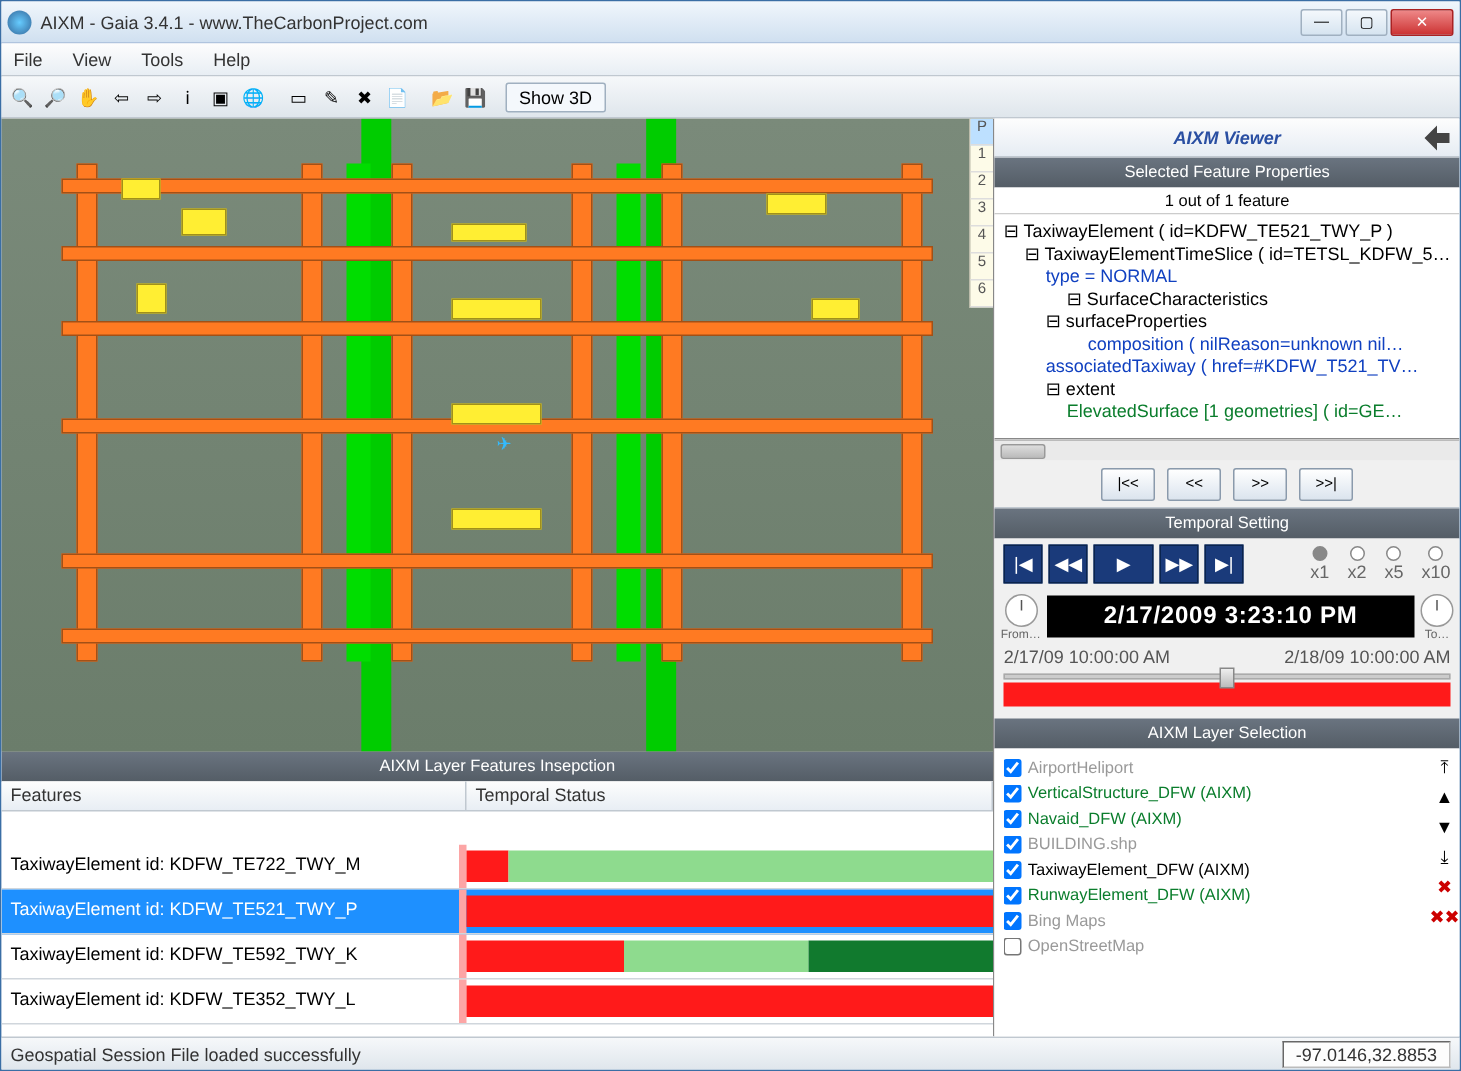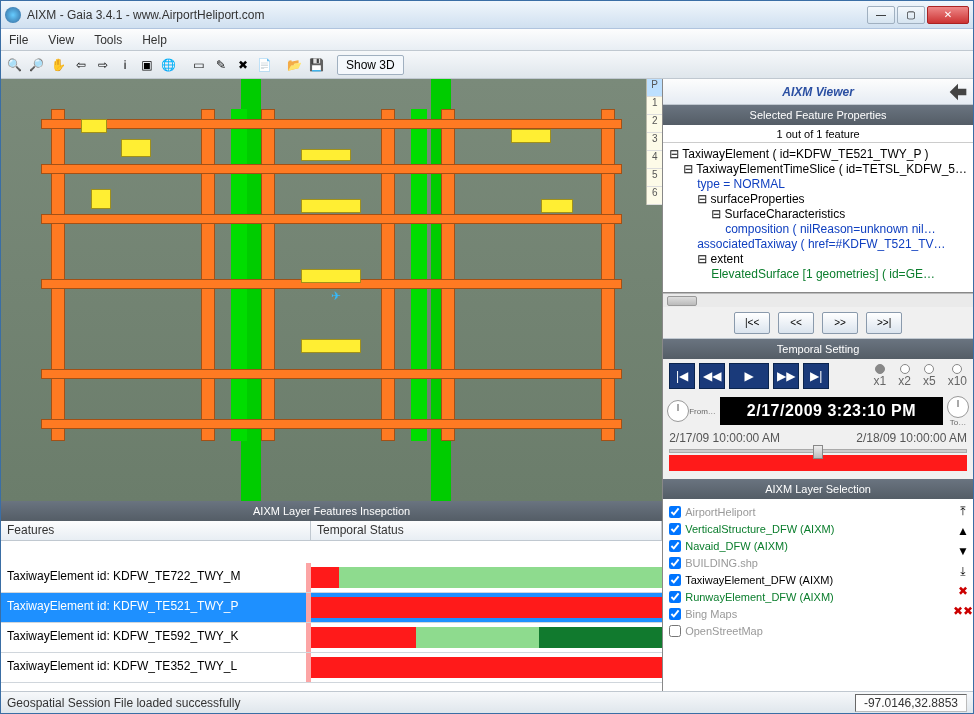--- a/index.html
+++ b/index.html
@@ -98,21 +98,21 @@
 .statusbar { height: 22px; background: linear-gradient(#f6f8fa,#dfe6ec); border-top: 1px solid #c0c8d0; display: flex; align-items: center; padding: 0 6px; font-size: 11px; color: #333; }
 .statusbar .coords { margin-left: auto; border: 1px inset #bbb; padding: 1px 8px; background: #fdfdfd; }
 .feature-count{ height:18px; background:#fff; text-align:center; font-size:11px; border-bottom:1px solid #ccc; line-height:18px;}
 </style>
 </head>
 <body>
 
 <div class="window-frame">
   <div class="titlebar">
     <div class="app-icon"></div>
-    <div class="title">AIXM - Gaia 3.4.1 - www.AirportHeliport.com</div>
+    <div class="title">AIXM - Gaia 3.4.1 - www.TheCarbonProject.com</div>
     <div class="win-btns">
       <div class="win-btn">—</div>
       <div class="win-btn">▢</div>
       <div class="win-btn close">✕</div>
     </div>
   </div>
 
   <div class="menubar">
     <span>File</span>
     <span>View</span>
@@ -226,22 +226,22 @@
         <svg class="arrow" viewBox="0 0 24 24">
             <path d="M2 12 L12 2 L12 8 L22 8 L22 16 L12 16 L12 22 Z" fill="#444"></path>
           </svg>
       </div>
       <div class="panel-header">Selected Feature Properties</div>
       <div class="feature-count">1 out of 1 feature</div>
       <div class="tree-box">
         <div class="n">⊟ <span>TaxiwayElement ( id=KDFW_TE521_TWY_P )</span></div>
         <div class="n indent1">⊟ <span>TaxiwayElementTimeSlice ( id=TETSL_KDFW_5…</span></div>
         <div class="n indent2 blue">type = NORMAL</div>
+        <div class="n indent3">⊟ <span>SurfaceCharacteristics</span></div>
         <div class="n indent2">⊟ <span>surfaceProperties</span></div>
-        <div class="n indent3">⊟ <span>SurfaceCharacteristics</span></div>
         <div class="n indent4 blue">composition ( nilReason=unknown nil…</div>
         <div class="n indent2 blue">associatedTaxiway ( href=#KDFW_T521_TV…</div>
         <div class="n indent2">⊟ <span>extent</span></div>
         <div class="n indent3 green">ElevatedSurface [1 geometries]  ( id=GE…</div>
       </div>
       <div class="tree-scroll">
           <div class="thumb"></div>
         </div>
       <div class="nav-btns">
         <div class="nav-btn">|&lt;&lt;</div>
@@ -271,21 +271,21 @@
                 <div class="dot"></div>
                 <span>x5</span>
               </div>
             <div class="spd">
                 <div class="dot"></div>
                 <span>x10</span>
               </div>
           </div>
         </div>
         <div class="time-row">
-          <div style="display:flex;flex-direction:row;align-items:center">
+          <div style="display:flex;flex-direction:column;align-items:center">
             <div class="clk"></div>
             <div class="tiny-lbl">From…</div>
           </div>
           <div class="time-disp">2/17/2009 3:23:10 PM</div>
           <div style="display:flex;flex-direction:column;align-items:center">
             <div class="clk"></div>
             <div class="tiny-lbl">To…</div>
           </div>
         </div>
         <div class="slider-row">

